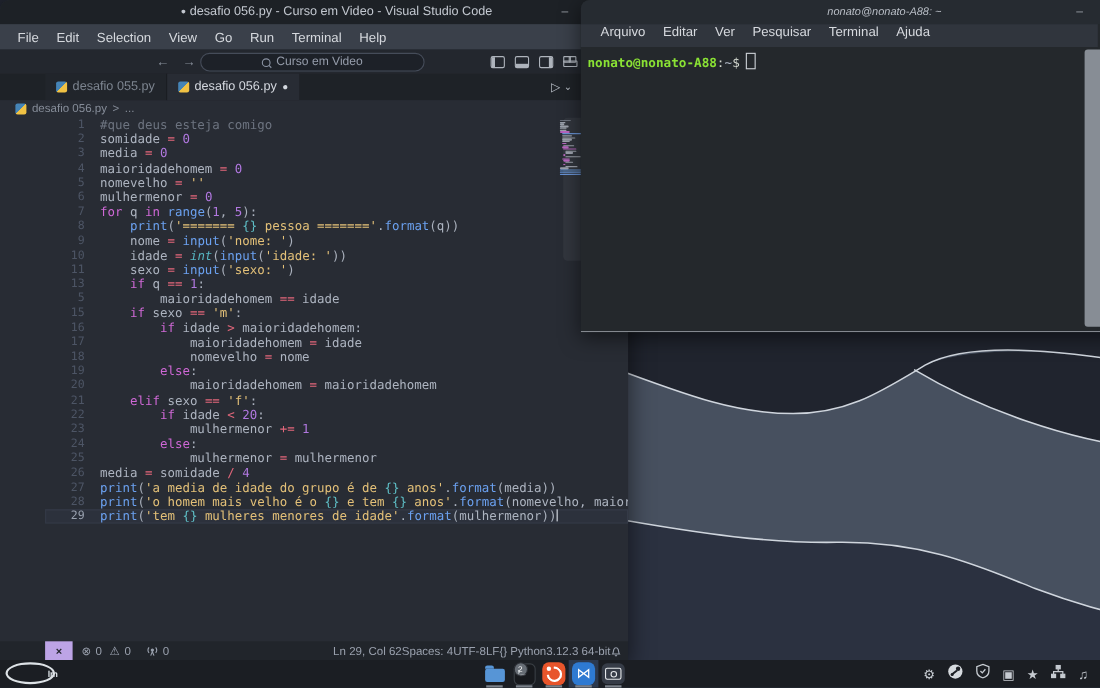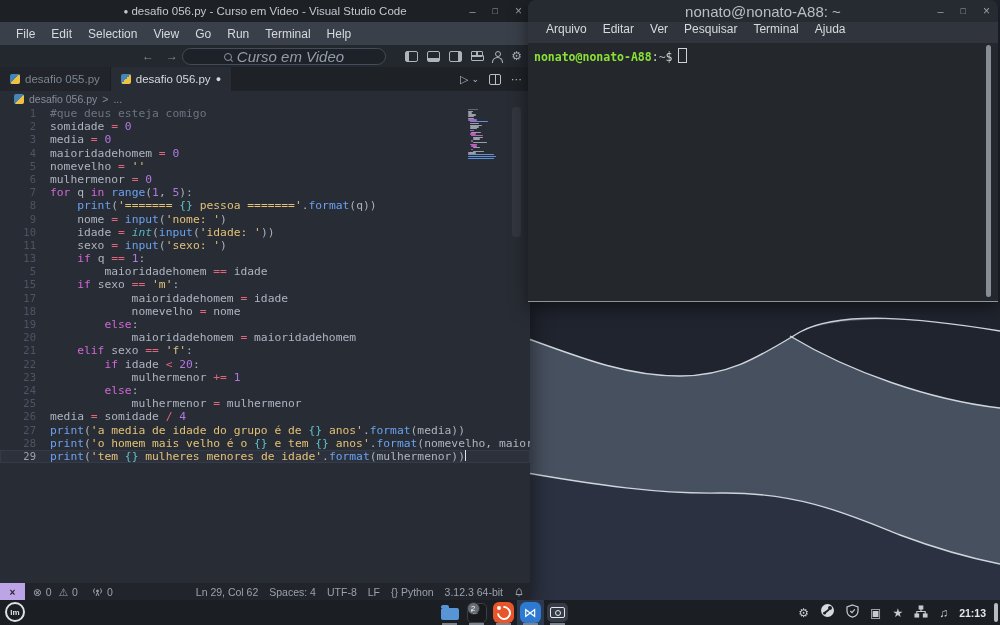--- a/index.html
+++ b/index.html
@@ -1,34 +1,34 @@
 <!DOCTYPE html>
 <html style="--c-accent-purple: #bda4e6; --c-prompt-green: #8ae234; --c-folder-blue: #5795d6; --c-orange-app: #e8552b; --c-vscode-blue: #2e7ad2; --c-tok-c: #6d7480; --c-tok-v: #adb4c0; --c-tok-o: #e0667a; --c-tok-k: #cf68d6; --c-tok-n: #b178e0; --c-tok-s: #e3c078; --c-tok-f: #6ba1f0; --c-tok-b: #56b6c2; --c-tok-x: #5fc0c8; --c-tok-p: #aab1bd;"><head>
 <meta charset="utf-8">
 <style>
   html,body{margin:0;padding:0;width:1000px;height:625px;overflow:hidden;background:#20242e;
     font-family:"Liberation Sans","DejaVu Sans",sans-serif;-webkit-font-smoothing:antialiased;}
-  .abs{position:absolute;}
+  .abs{position:absolute;padding-left:41px;}
   
   #desktop{left:0;top:0;width:1000px;height:625px;}
   #stray-t{left:518px;top:308px;color:#9aa1aa;font-size:12px;font-weight:bold;}
   
   #vscode{left:0;top:0;width:530px;height:601px;background:#282c34;border-radius:9px 9px 0 0;
     box-shadow:0 6px 22px rgba(0,0,0,.55);overflow:hidden;}
   .vsc-titlebar{left:0;top:0;width:530px;height:22px;background:#1d2126;display:flex;align-items:center;justify-content:center;}
   .vsc-title{color:#c3c8d0;font-size:11.5px;}
   .win-controls{position:absolute;right:8px;top:0;height:22px;display:flex;align-items:center;gap:17px;color:#9ba1a8;font-size:11px;}
   .win-controls span{cursor:default;}
   .vsc-menubar{left:0;top:22px;width:530px;height:23px;background:#3a404a;display:flex;align-items:center;padding-left:8px;box-sizing:border-box;}
   .menu-item{color:#d6d9de;font-size:12px;padding:0 8px;}
   .vsc-cmdrow{left:0;top:45px;width:530px;height:22px;background:#23272e;display:flex;align-items:center;}
   .nav-arrows{position:absolute;left:142px;display:flex;gap:12px;color:#868d98;font-size:12px;}
   .search-pill{position:absolute;left:182px;top:3px;width:202px;height:15px;background:#1d2128;border:1px solid #454c59;
     border-radius:9px;display:flex;align-items:center;justify-content:center;gap:5px;}
-  .search-pill .txt{color:#959caa;font-size:15px;line-height:15px;font-style:italic;}
+  .search-pill .txt{color:#959caa;font-size:11px;line-height:15px;}
   .search-glyph{width:6px;height:6px;border:1.2px solid #8a93a2;border-radius:50%;position:relative;}
   .search-glyph:after{content:"";position:absolute;width:3px;height:1.2px;background:#8a93a2;transform:rotate(45deg);left:5px;top:6px;}
   .cmd-icons{position:absolute;right:8px;top:0;height:22px;display:flex;align-items:center;gap:9px;color:#aeb4bc;}
   .lay-ic{width:11px;height:9px;border:1px solid #aeb4bc;border-radius:2px;position:relative;}
   .lay-ic i{position:absolute;background:#aeb4bc;}
   .lay-left i{left:0;top:0;width:3px;height:100%;}
   .lay-bottom i{left:0;bottom:0;width:100%;height:3px;}
   .lay-right i{right:0;top:0;width:3px;height:100%;}
   .lay-grid{border:none;width:12px;height:10px;}
   .lay-grid i{width:5px;height:4px;background:none;border:1px solid #aeb4bc;border-radius:1px;}
@@ -58,27 +58,27 @@
   .tk-k{color:var(--c-tok-k);} .tk-n{color:var(--c-tok-n);} .tk-s{color:var(--c-tok-s);}
   .tk-f{color:var(--c-tok-f);} .tk-b{color:var(--c-tok-b);font-style:italic;} .tk-x{color:var(--c-tok-x);} .tk-p{color:var(--c-tok-p);}
   .cursor{display:inline-block;width:1.5px;height:11px;background:#dfe4ec;vertical-align:-1px;}
   #minimap{left:468px;top:109px;width:32px;}
   #minimap div{height:1.3px;margin-bottom:0.45px;border-radius:1px;opacity:.85;}
   #ed-scroll{left:512px;top:107px;width:9px;height:130px;background:rgba(255,255,255,.05);border-radius:4px;}
   
   .vsc-statusbar{left:0;top:583px;width:530px;height:18px;background:#21252b;display:flex;align-items:center;font-size:10.5px;color:#9aa1ae;}
   .remote-block{width:25px;height:18px;background:var(--c-accent-purple);color:#23262c;display:flex;align-items:center;justify-content:center;font-size:10px;font-weight:bold;}
   .sb-left{display:flex;align-items:center;gap:4px;margin-left:8px;}
-  .sb-right{position:absolute;right:6px;display:flex;align-items:center;gap:11px;}
+  .sb-right{position:absolute;right:6px;display:flex;align-items:center;}
   .ports-ic svg,.bell-ic svg{display:block;}
   
   #terminal{left:528px;top:0;width:470px;height:301px;background:#24282c;border-radius:8px 8px 0 0;
     border-bottom:1px solid #8f949b;box-shadow:0 5px 18px rgba(0,0,0,.5);overflow:hidden;}
   .term-titlebar{left:0;top:0;width:470px;height:22px;background:#262b31;display:flex;align-items:center;justify-content:center;}
-  .term-title{color:#b9bec6;font-size:15px;}
+  .term-title{color:#b9bec6;font-size:10px;font-style:italic;}
   .term-menubar{left:0;top:22px;width:470px;height:21px;background:#30353d;display:flex;align-items:flex-start;padding-left:10px;box-sizing:border-box;}
   .term-body{left:0;top:43px;width:470px;height:258px;background:#24282c;font-family:"DejaVu Sans Mono","Liberation Mono",monospace;font-size:11.5px;padding:5px 6px;box-sizing:border-box;}
   .p-user{color:var(--c-prompt-green);font-weight:bold;}
   .p-plain{color:#d3d7cf;}
   .p-path{color:#aeb6c4;}
   .term-cursor{display:inline-block;width:7px;height:13px;border:1px solid #cfd3d9;vertical-align:-2px;margin-left:5px;}
   #term-scroll{left:986px;top:45px;width:5px;height:252px;background:#878d95;border-radius:3px;}
   
   #taskbar{left:0;top:600px;width:1000px;height:25px;background:#1b1e23;display:block;z-index:50;}
   #mint-btn{left:5px;top:2px;width:20px;height:20px;border:2px solid #dde2e6;border-radius:50%;box-sizing:border-box;
@@ -200,20 +200,21 @@
         <div class="code-row"><div class="ln">5</div><div class="ct"><span class="tk-v">nomevelho </span><span class="tk-o">=</span><span class="tk-v"> </span><span class="tk-s">''</span></div></div>
         <div class="code-row"><div class="ln">6</div><div class="ct"><span class="tk-v">mulhermenor </span><span class="tk-o">=</span><span class="tk-v"> </span><span class="tk-n">0</span></div></div>
         <div class="code-row"><div class="ln">7</div><div class="ct"><span class="tk-k">for</span><span class="tk-v"> q </span><span class="tk-k">in</span><span class="tk-v"> </span><span class="tk-f">range</span><span class="tk-p">(</span><span class="tk-n">1</span><span class="tk-p">, </span><span class="tk-n">5</span><span class="tk-p">):</span></div></div>
         <div class="code-row"><div class="ln">8</div><div class="ct"><span class="tk-v">    </span><span class="tk-f">print</span><span class="tk-p">(</span><span class="tk-s">'======= </span><span class="tk-x">{}</span><span class="tk-s"> pessoa ======='</span><span class="tk-p">.</span><span class="tk-f">format</span><span class="tk-p">(</span><span class="tk-v">q</span><span class="tk-p">))</span></div></div>
         <div class="code-row"><div class="ln">9</div><div class="ct"><span class="tk-v">    nome </span><span class="tk-o">=</span><span class="tk-v"> </span><span class="tk-f">input</span><span class="tk-p">(</span><span class="tk-s">'nome: '</span><span class="tk-p">)</span></div></div>
         <div class="code-row"><div class="ln">10</div><div class="ct"><span class="tk-v">    idade </span><span class="tk-o">=</span><span class="tk-v"> </span><span class="tk-b">int</span><span class="tk-p">(</span><span class="tk-f">input</span><span class="tk-p">(</span><span class="tk-s">'idade: '</span><span class="tk-p">))</span></div></div>
         <div class="code-row"><div class="ln">11</div><div class="ct"><span class="tk-v">    sexo </span><span class="tk-o">=</span><span class="tk-v"> </span><span class="tk-f">input</span><span class="tk-p">(</span><span class="tk-s">'sexo: '</span><span class="tk-p">)</span></div></div>
         <div class="code-row"><div class="ln">13</div><div class="ct"><span class="tk-v">    </span><span class="tk-k">if</span><span class="tk-v"> q </span><span class="tk-o">==</span><span class="tk-v"> </span><span class="tk-n">1</span><span class="tk-p">:</span></div></div>
         <div class="code-row"><div class="ln">5</div><div class="ct"><span class="tk-v">        maioridadehomem </span><span class="tk-o">==</span><span class="tk-v"> idade</span></div></div>
         <div class="code-row"><div class="ln">15</div><div class="ct"><span class="tk-v">    </span><span class="tk-k">if</span><span class="tk-v"> sexo </span><span class="tk-o">==</span><span class="tk-v"> </span><span class="tk-s">'m'</span><span class="tk-p">:</span></div></div>
+        <div class="code-row"><div class="ln">16</div><div class="ct"><span class="tk-v">        </span><span class="tk-k">if</span><span class="tk-v"> idade </span><span class="tk-o">&gt;</span><span class="tk-v"> maioridadehomem</span><span class="tk-p">:</span></div></div>
         <div class="code-row"><div class="ln">17</div><div class="ct"><span class="tk-v">            maioridadehomem </span><span class="tk-o">=</span><span class="tk-v"> idade</span></div></div>
         <div class="code-row"><div class="ln">18</div><div class="ct"><span class="tk-v">            nomevelho </span><span class="tk-o">=</span><span class="tk-v"> nome</span></div></div>
         <div class="code-row"><div class="ln">19</div><div class="ct"><span class="tk-v">        </span><span class="tk-k">else</span><span class="tk-p">:</span></div></div>
         <div class="code-row"><div class="ln">20</div><div class="ct"><span class="tk-v">            maioridadehomem </span><span class="tk-o">=</span><span class="tk-v"> maioridadehomem</span></div></div>
         <div class="code-row"><div class="ln">21</div><div class="ct"><span class="tk-v">    </span><span class="tk-k">elif</span><span class="tk-v"> sexo </span><span class="tk-o">==</span><span class="tk-v"> </span><span class="tk-s">'f'</span><span class="tk-p">:</span></div></div>
         <div class="code-row"><div class="ln">22</div><div class="ct"><span class="tk-v">        </span><span class="tk-k">if</span><span class="tk-v"> idade </span><span class="tk-o">&lt;</span><span class="tk-v"> </span><span class="tk-n">20</span><span class="tk-p">:</span></div></div>
         <div class="code-row"><div class="ln">23</div><div class="ct"><span class="tk-v">            mulhermenor </span><span class="tk-o">+=</span><span class="tk-v"> </span><span class="tk-n">1</span></div></div>
         <div class="code-row"><div class="ln">24</div><div class="ct"><span class="tk-v">        </span><span class="tk-k">else</span><span class="tk-p">:</span></div></div>
         <div class="code-row"><div class="ln">25</div><div class="ct"><span class="tk-v">            mulhermenor </span><span class="tk-o">=</span><span class="tk-v"> mulhermenor</span></div></div>
         <div class="code-row"><div class="ln">26</div><div class="ct"><span class="tk-v">media </span><span class="tk-o">=</span><span class="tk-v"> somidade </span><span class="tk-o">/</span><span class="tk-v"> </span><span class="tk-n">4</span></div></div>

